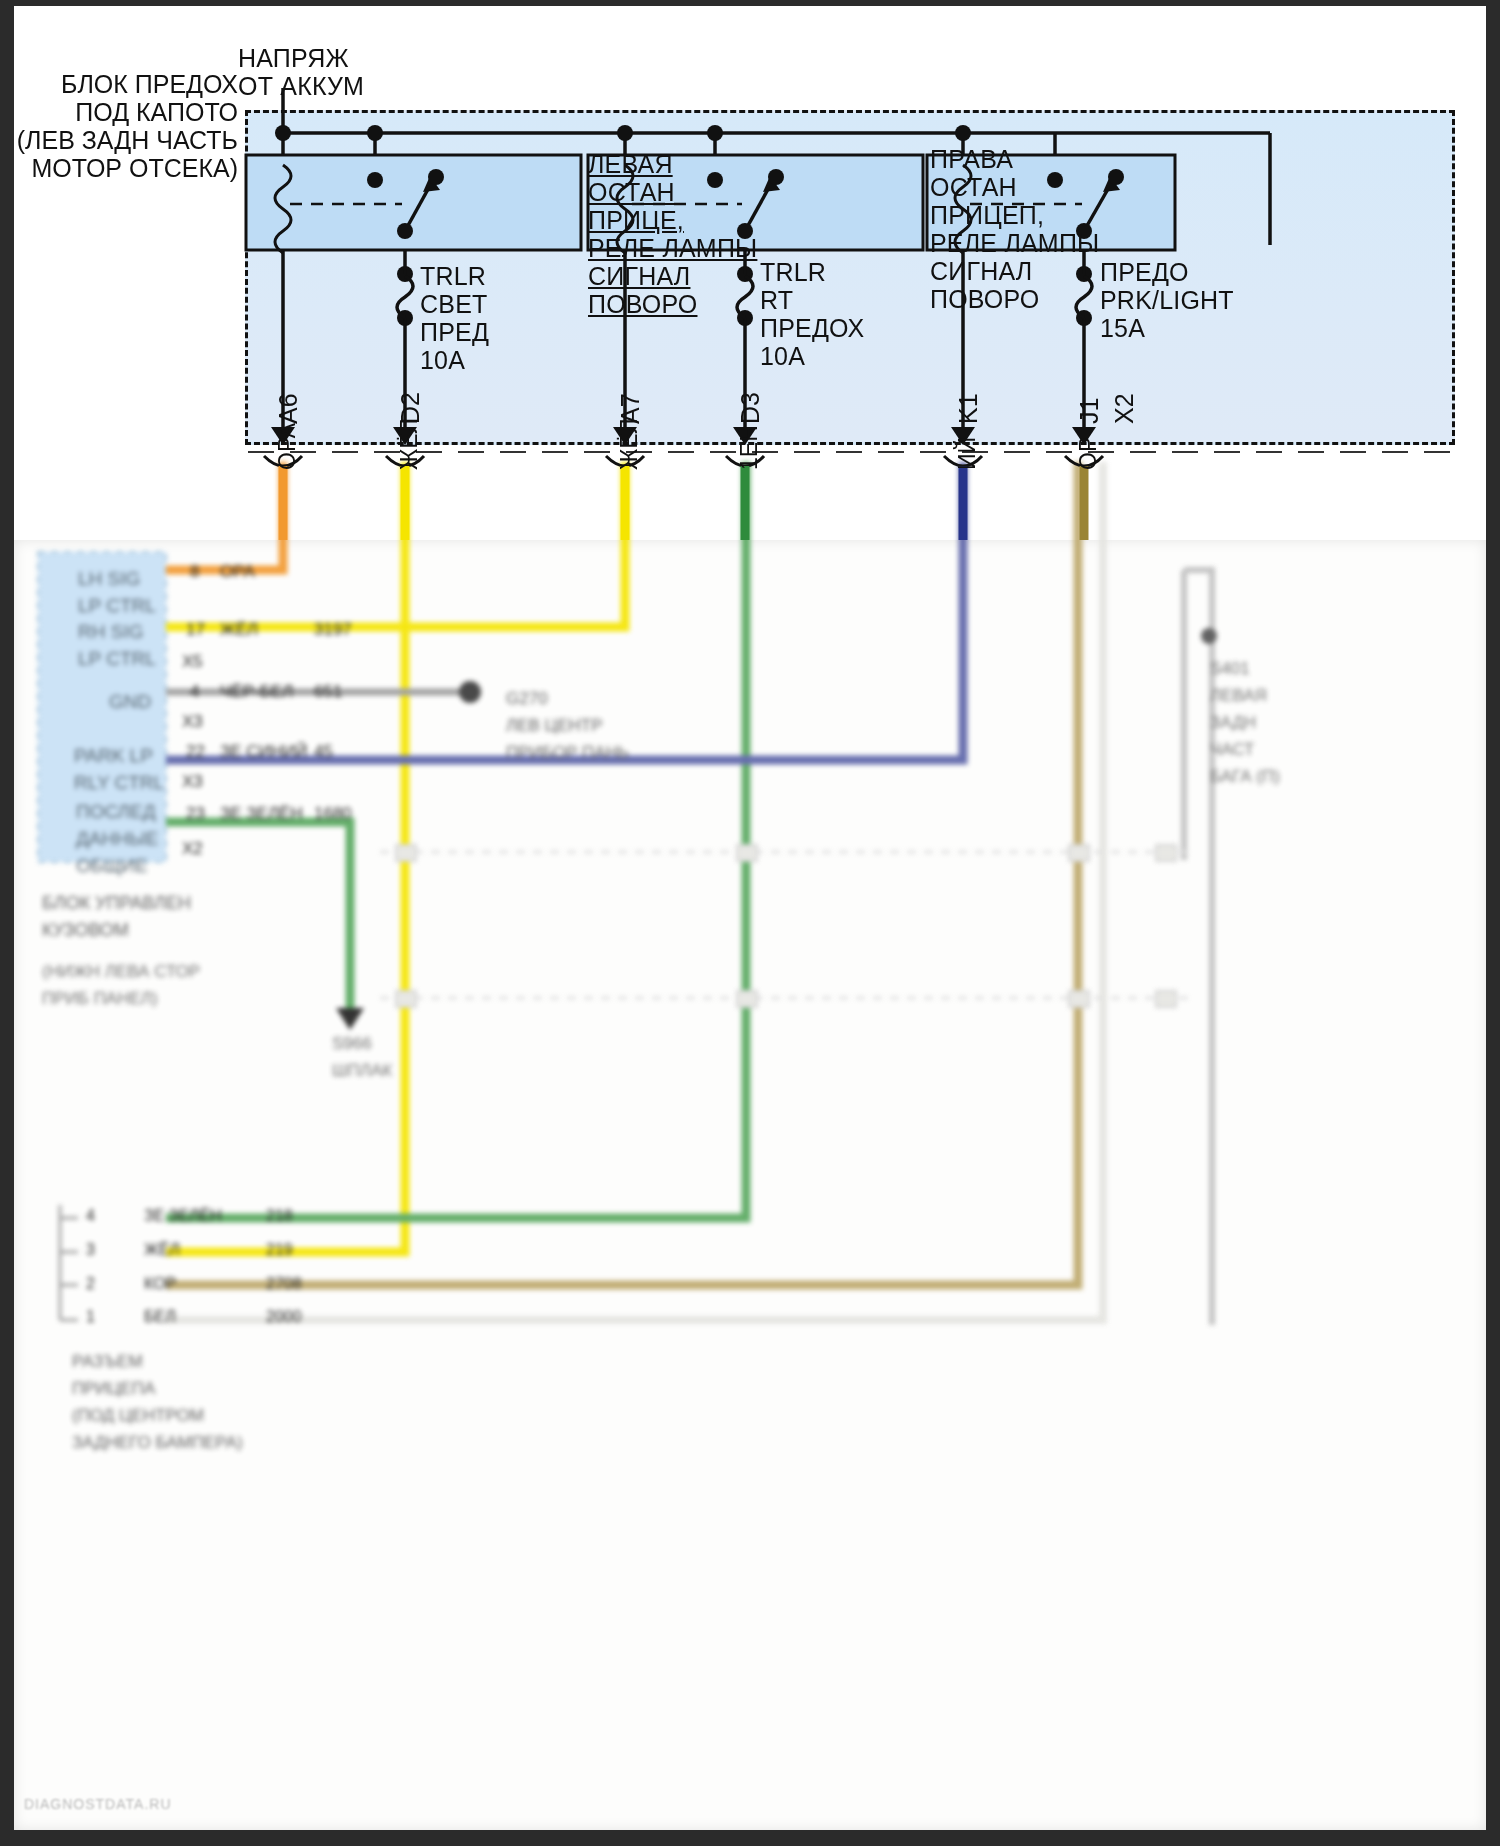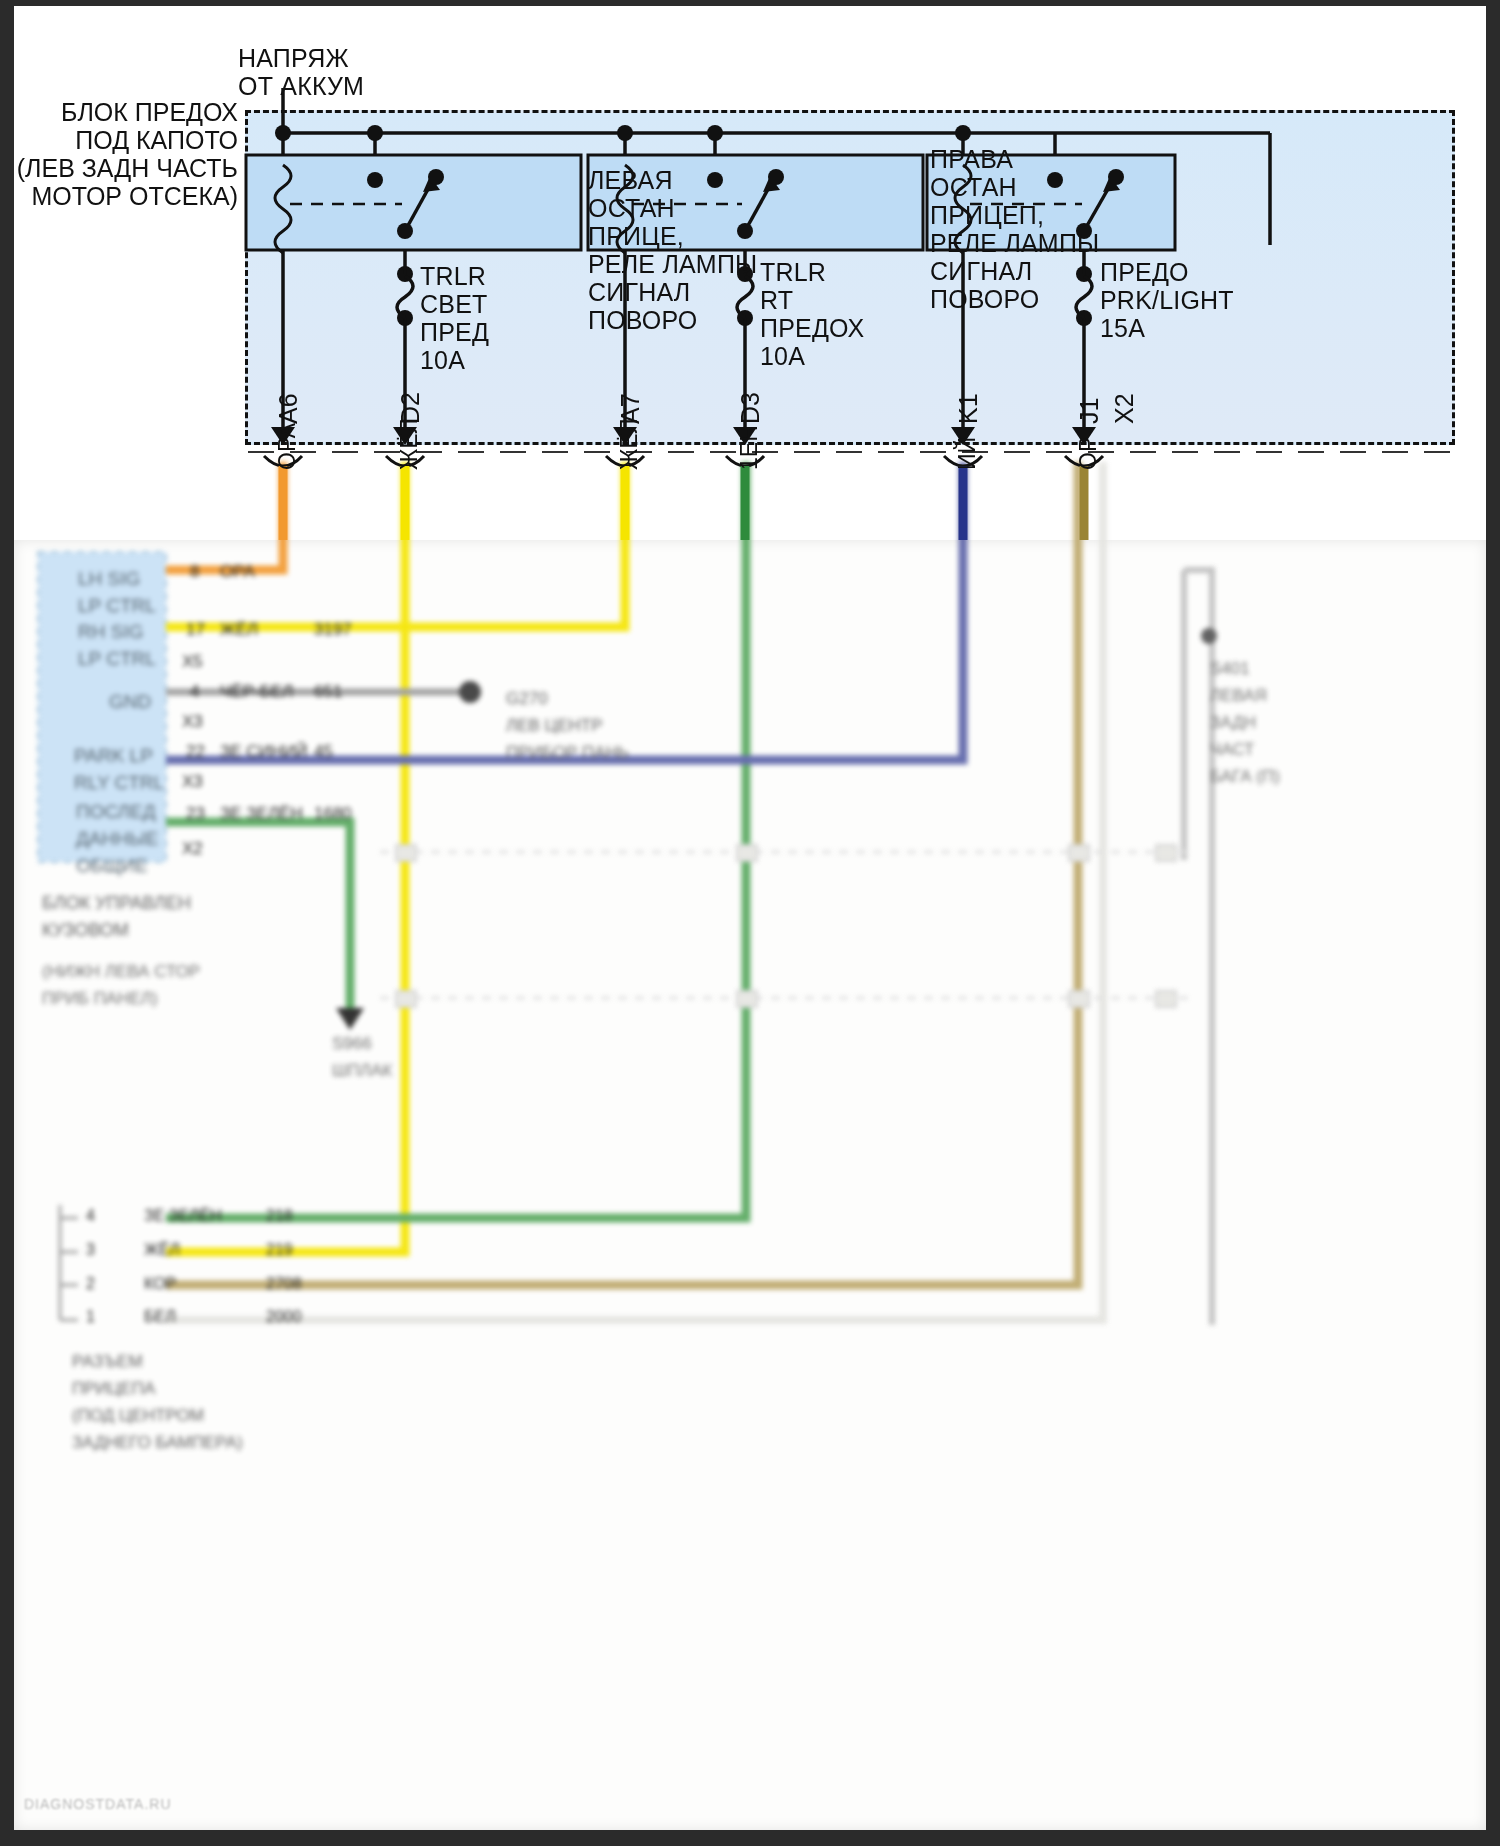--- a/index.html
+++ b/index.html
@@ -274,26 +274,26 @@
       <path d="M625,466 L625,540" stroke="#F5E500"></path>
       <path d="M745,466 L745,540" stroke="#2E8B3C"></path>
       <path d="M963,466 L963,540" stroke="#27348B"></path>
       <path d="M1084,466 L1084,540" stroke="#9A8434"></path>
     </g>
   </svg>
 
   <div class="lbl" style="left:238px;top:44px;">НАПРЯЖ
 ОТ АККУМ</div>
 
-  <div class="lbl-r" style="left:10px;top:98px;width:228px;">БЛОК ПРЕДОХ
+  <div class="lbl-r" style="left:10px;top:70px;width:228px;">БЛОК ПРЕДОХ
 ПОД КАПОТО
 (ЛЕВ ЗАДН ЧАСТЬ
 МОТОР ОТСЕКА)</div>
 
-  <div class="lbl" style="left:588px;top:166px;">ЛЕВАЯ
+  <div class="lbl" style="left:588px;top:150px;text-decoration:underline;">ЛЕВАЯ
 ОСТАН
 ПРИЦЕ,
 РЕЛЕ ЛАМПЫ
 СИГНАЛ
 ПОВОРО</div>
   <div class="lbl" style="left:930px;top:145px;">ПРАВА
 ОСТАН
 ПРИЦЕП,
 РЕЛЕ ЛАМПЫ
 СИГНАЛ

